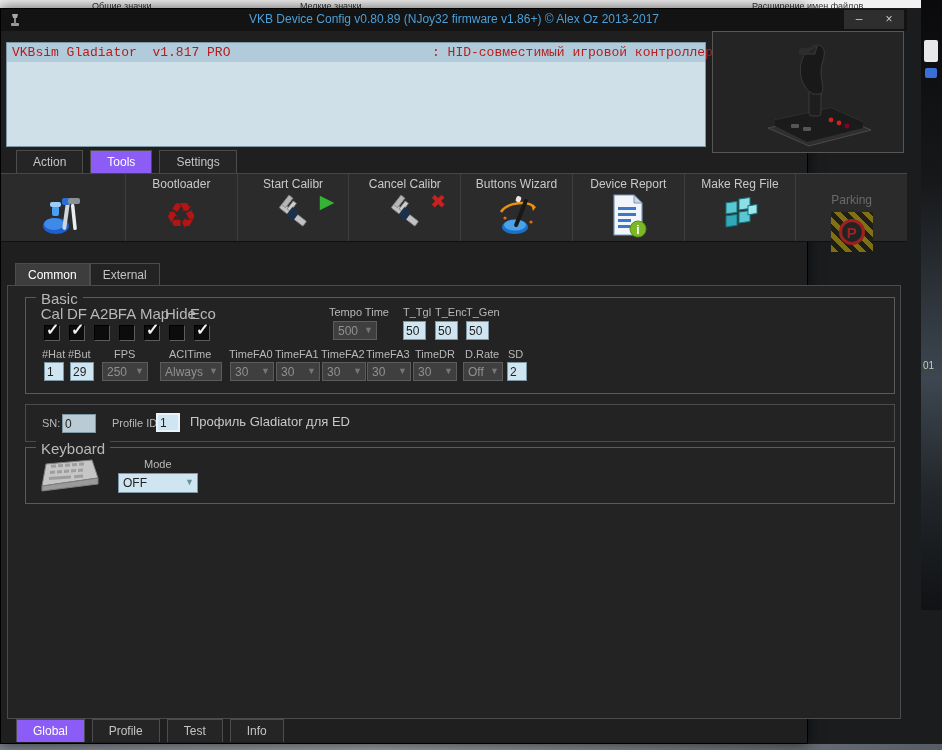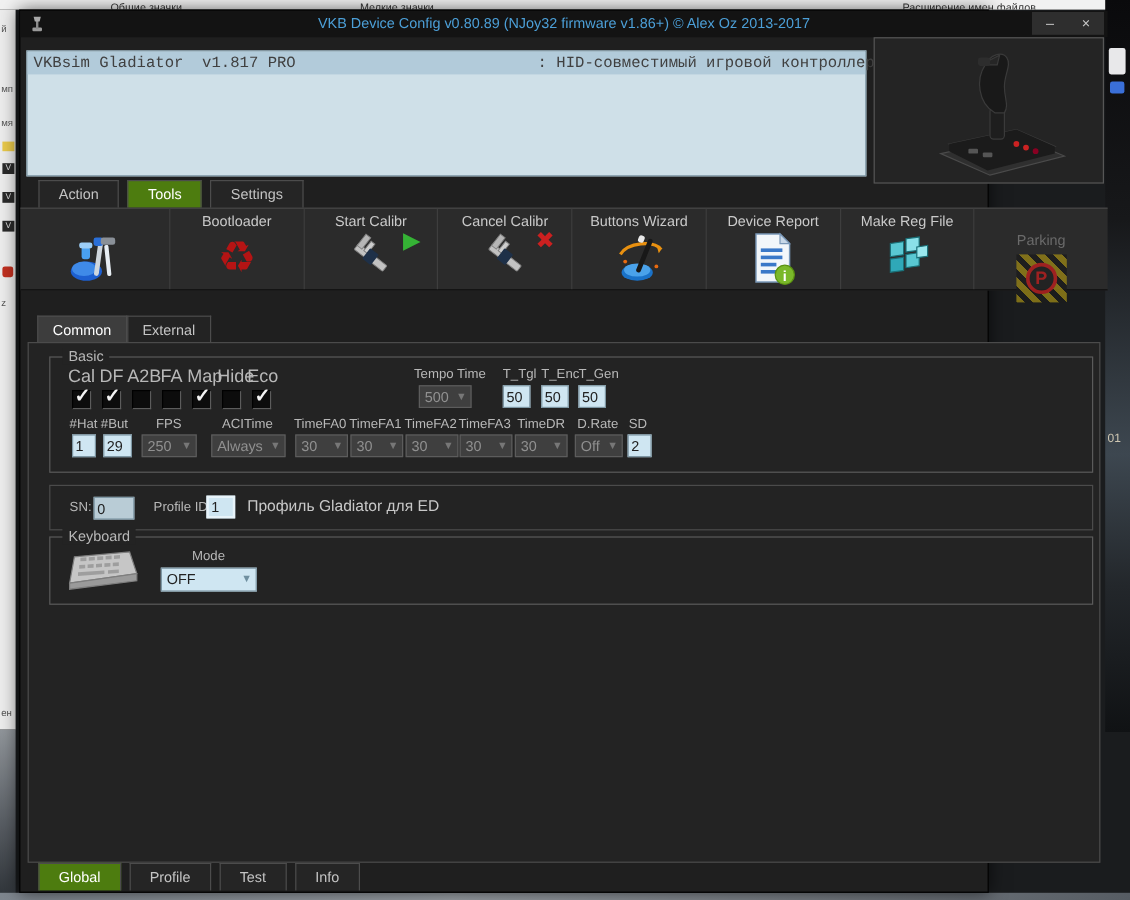--- a/index.html
+++ b/index.html
@@ -15,39 +15,39 @@
   .bg-left .folder { position:absolute; left:2px; width:10px; height:8px; background:#e8c84a; }
   .bg-left .reddot { position:absolute; left:2px; width:9px; height:9px; background:#c03020; border-radius:2px; }
   .bg-left-lower { position:absolute; left:0; top:608px; width:13px; height:142px; background:linear-gradient(180deg,#90959a,#53585e 60%,#2e3338); }
   .bg-right { position:absolute; left:921px; top:0; width:21px; height:610px; background:linear-gradient(180deg,#0a0a0c 0%,#17181a 30%,#3d4750 62%,#23272b 80%,#101214 100%); overflow:hidden; }
   .bg-right .blob1 { position:absolute; left:3px; top:40px; width:14px; height:22px; background:#e8e8ea; border-radius:2px; }
   .bg-right .blob2 { position:absolute; left:4px; top:68px; width:12px; height:10px; background:#3a6fd8; border-radius:2px; }
   .bg-right .frag { position:absolute; left:2px; top:360px; font-size:10px; color:#cfc7b2; }
   .bg-bottom { position:absolute; left:0; top:744px; width:942px; height:6px; background:linear-gradient(90deg,#7e868e,#9aa0a6 40%,#565c63); }
 
   
-  .window { position:absolute; left:16px; top:8px; width:808px; height:736px; background:#1f1f1f; border:1px solid #000; box-shadow:0 0 14px rgba(0,0,0,.65); }
+  .window { position:absolute; left:0; top:8px; width:808px; height:736px; background:#1f1f1f; border:1px solid #000; box-shadow:0 0 14px rgba(0,0,0,.65); }
 
   .titlebar { position:absolute; left:0; top:0; width:906px; height:22px; background:#131313; }
   .title-text { position:absolute; left:0; right:0; top:3px; text-align:center; font-size:12px; color:#4c9fd7; }
   .app-icon { position:absolute; left:6px; top:3px; width:16px; height:16px; }
   .win-controls { position:absolute; right:3px; top:1px; width:60px; height:19px; background:#2e2e2e; display:flex; }
   .win-btn { flex:1; text-align:center; font-size:12px; color:#c8c8c8; line-height:18px; cursor:default; }
 
-  .device-info { position:absolute; left:5px; top:33px; width:700px; height:105px; background:#cfe0e8; border:1px solid #7e97a4; font-family:"Liberation Mono","DejaVu Sans Mono",monospace; font-size:13px; color:#404040; }
+  .device-info { position:absolute; left:5px; top:33px; width:700px; height:105px; background:#cfe0e8; border:1px solid #7e97a4; font-family:"Liberation Mono","DejaVu Sans Mono",monospace; font-size:13px; color:#b91c1c; }
   .device-info .line1 { position:relative; height:19px; background:#b2cbda; line-height:19px; }
   .device-info .l { position:absolute; left:5px; white-space:pre; }
   .device-info .r { position:absolute; left:425px; white-space:pre; }
 
   .stick-panel { position:absolute; left:711px; top:22px; width:192px; height:122px; background:#242424; border:1px solid #565656; }
 
   
   .main-tabs { position:absolute; left:15px; top:141px; display:flex; gap:7px; height:24px; }
   .tab { padding:4px 16px 0 16px; font-size:12px; color:#c4c4c4; background:#252525; border:1px solid #4c4c4c; border-bottom:none; }
-  .tab.active { background:#4d7c0f; color:#ffffff; }
+  .tab.active { background:#8b5cf6; color:#ffffff; }
 
   
   .toolbar { position:absolute; left:0; top:164px; width:906px; height:69px; background:#2b2b2b; border-top:1px solid #474747; border-bottom:1px solid #101010; display:flex; }
   .tool-cell { flex:1; position:relative; border-right:1px solid #3e3e3e; text-align:center; padding-top:3px; }
   .tool-cell.first { flex:1.12; }
   .tool-cell:last-child { border-right:none; }
   .tool-label { font-size:12px; color:#c9c9c9; height:15px; }
   .tool-label.disabled { color:#6a6a6a;margin-top:16px; }
   .tool-icon { position:relative; width:100%; height:48px; display:flex; align-items:center; justify-content:center; }
   .recycle { font-size:36px; color:#b51414; line-height:42px; font-family:"DejaVu Sans",sans-serif; }
@@ -57,21 +57,21 @@
   .parking-box { width:42px; height:40px; background:repeating-linear-gradient(45deg,#8f7d18 0 5px,#1c1c1c 5px 10px); display:flex; align-items:center; justify-content:center; opacity:.85; }
   .parking-p { width:26px; height:26px; border:3px solid #b32020; border-radius:50%; color:#b32020; font-weight:bold; font-size:15px; line-height:21px; background:#222; }
 
   
   .panel-tabs { position:absolute; left:14px; top:254px; display:flex; height:23px; }
   .ptab { padding:4px 12px 0 12px; font-size:12px; color:#c4c4c4; background:#232323; border:1px solid #4c4c4c; border-bottom:none; }
   .ptab.active { background:#3d3d3d; color:#ffffff; }
   .panel { position:absolute; left:6px; top:276px; width:894px; height:434px; background:#232323; border:1px solid #4b4b4b; }
 
   .group { position:absolute; border:1px solid #5a5a5a; }
-  .legend { position:absolute; top:-8px; left:10px; background:#232323; padding:0 5px; font-size:12px; color:#b8b8b8; }
+  .legend { position:absolute; top:-8px; left:10px; background:#232323; padding:0 5px; font-size:15px; color:#b8b8b8; }
 
   .g-basic { left:17px; top:11px; width:870px; height:97px; }
   .cb-col { position:absolute; width:24px; text-align:center; }
   .cb-label { font-size:15px; color:#b8b8b8; }
   .cb-box { width:16px; height:16px; margin:3px auto 0; background:#0c0c0c; border:1px solid #000; border-right-color:#5c5c5c; border-bottom-color:#5c5c5c; position:relative; }
   .cb-box .mark { position:absolute; left:1px; top:-6px; font-size:16px; font-weight:bold; color:#f2f2f2; display:none; }
   .cb-box.checked .mark { display:block; }
 
   .fld-label { position:absolute; font-size:11px; color:#b8b8b8; white-space:nowrap; }
   .txt-input { position:absolute; height:19px; background:#cfe6f2; border:1px solid #7e97a4; font-size:12px; color:#222; padding:0 2px; font-family:"Liberation Sans",sans-serif; }

